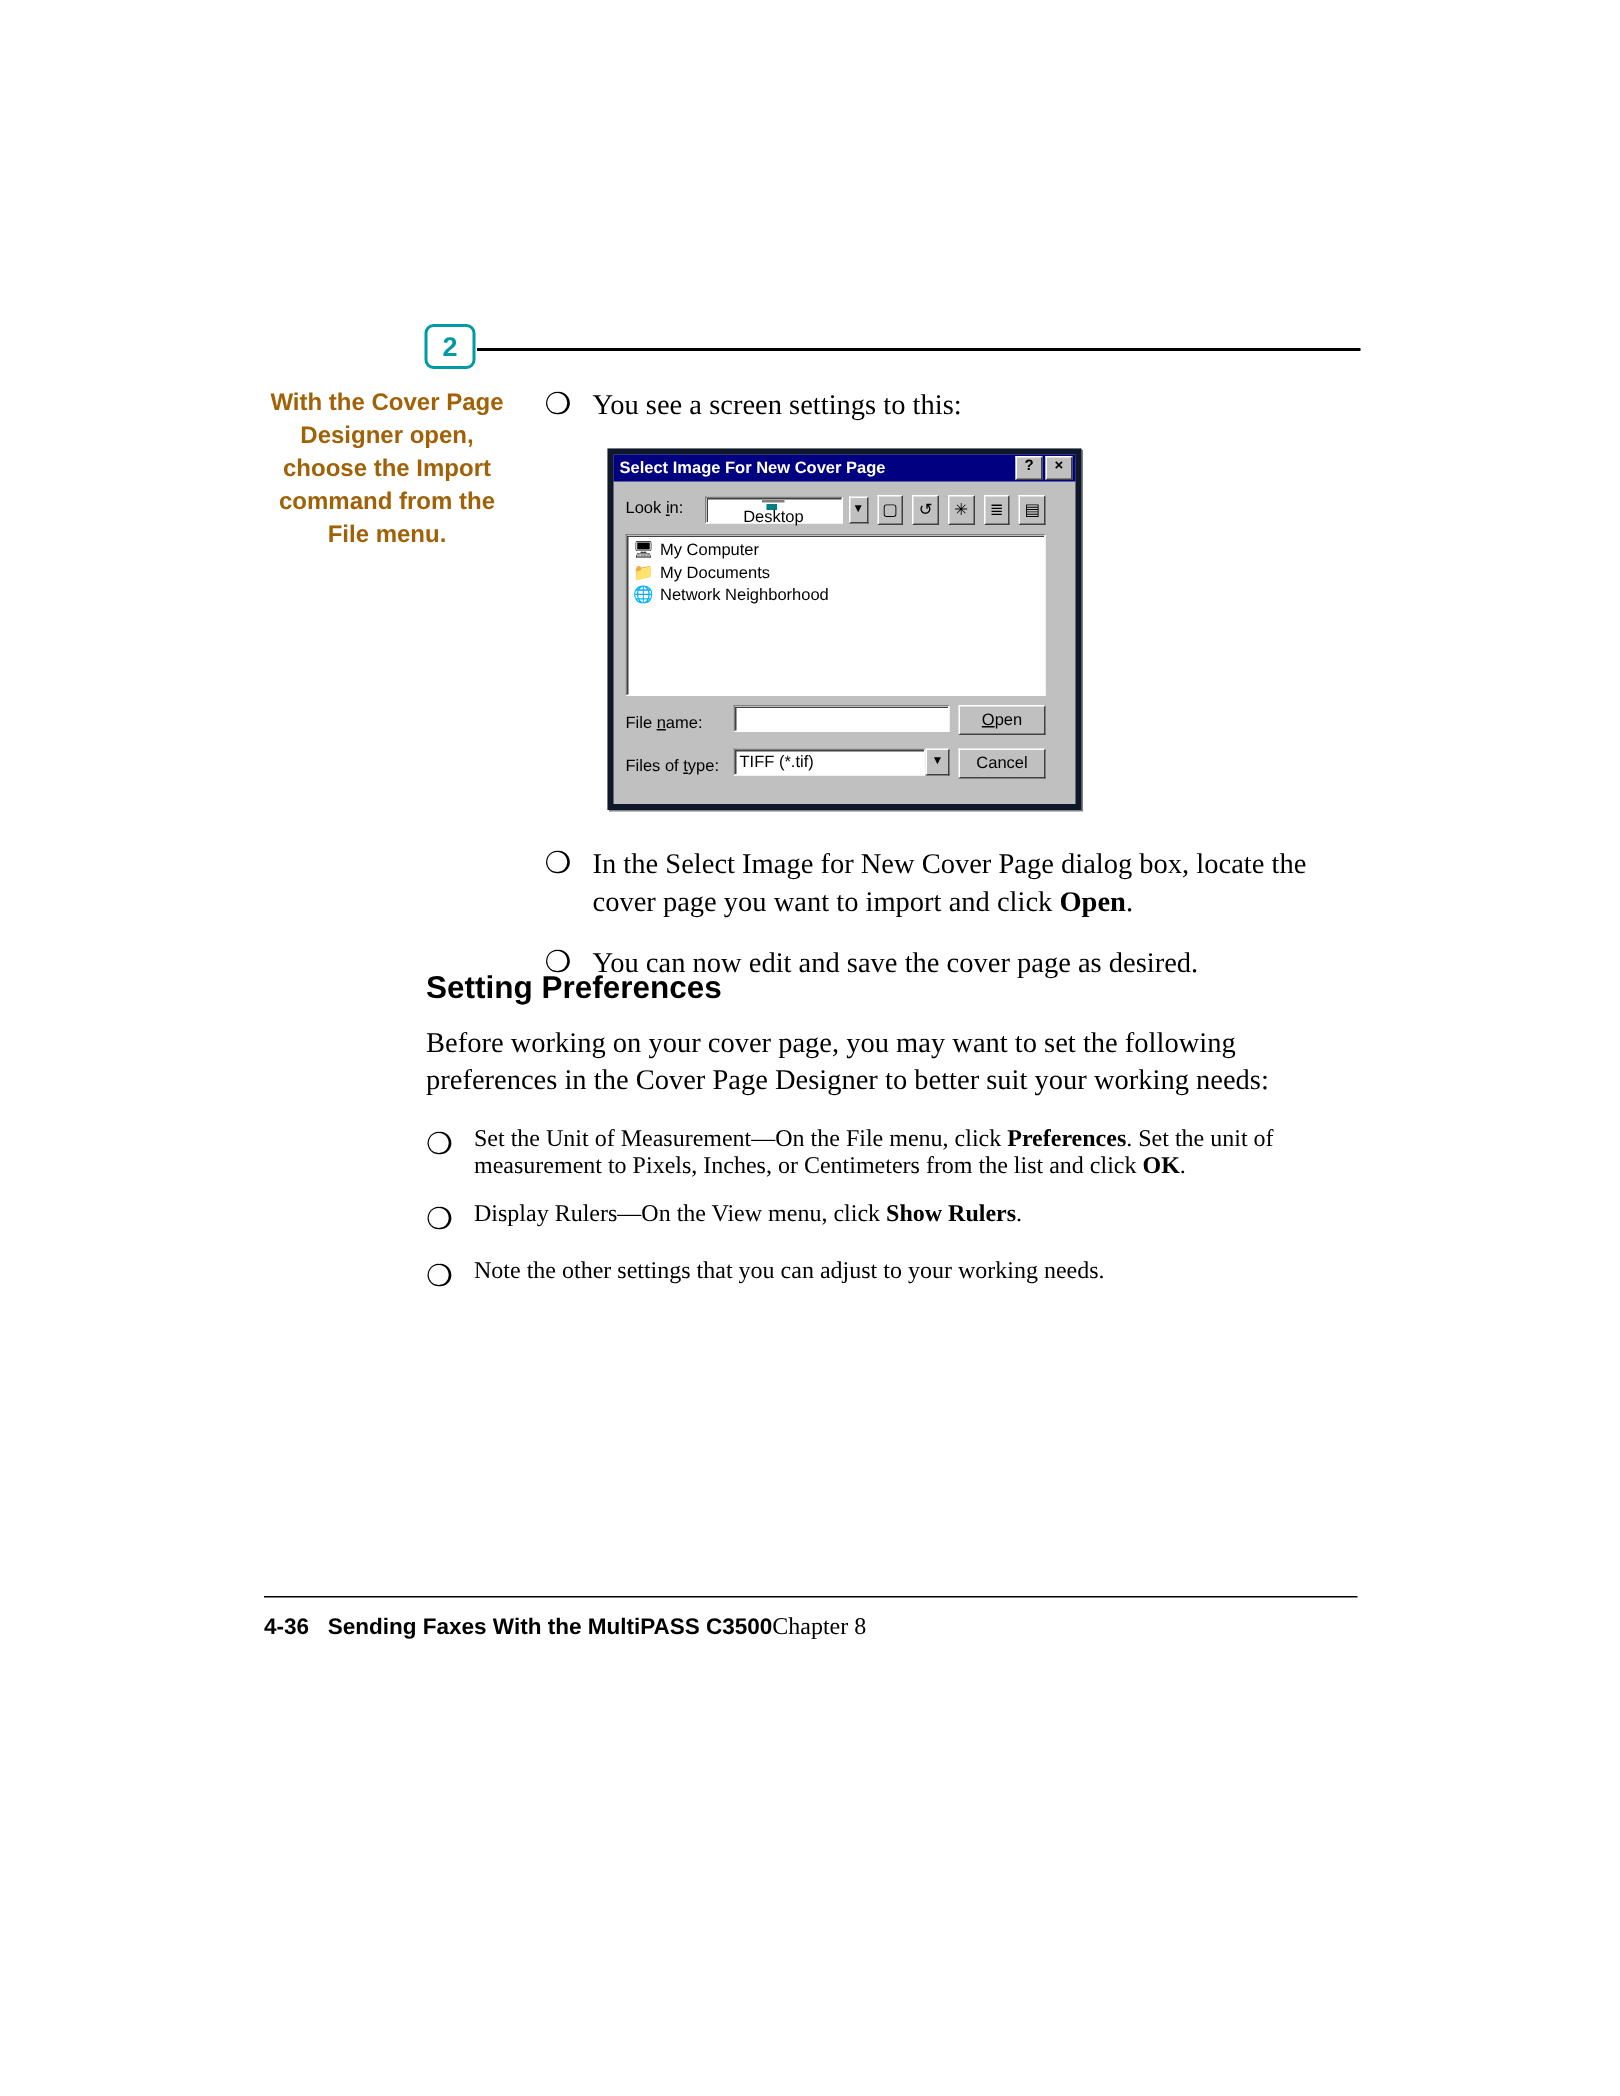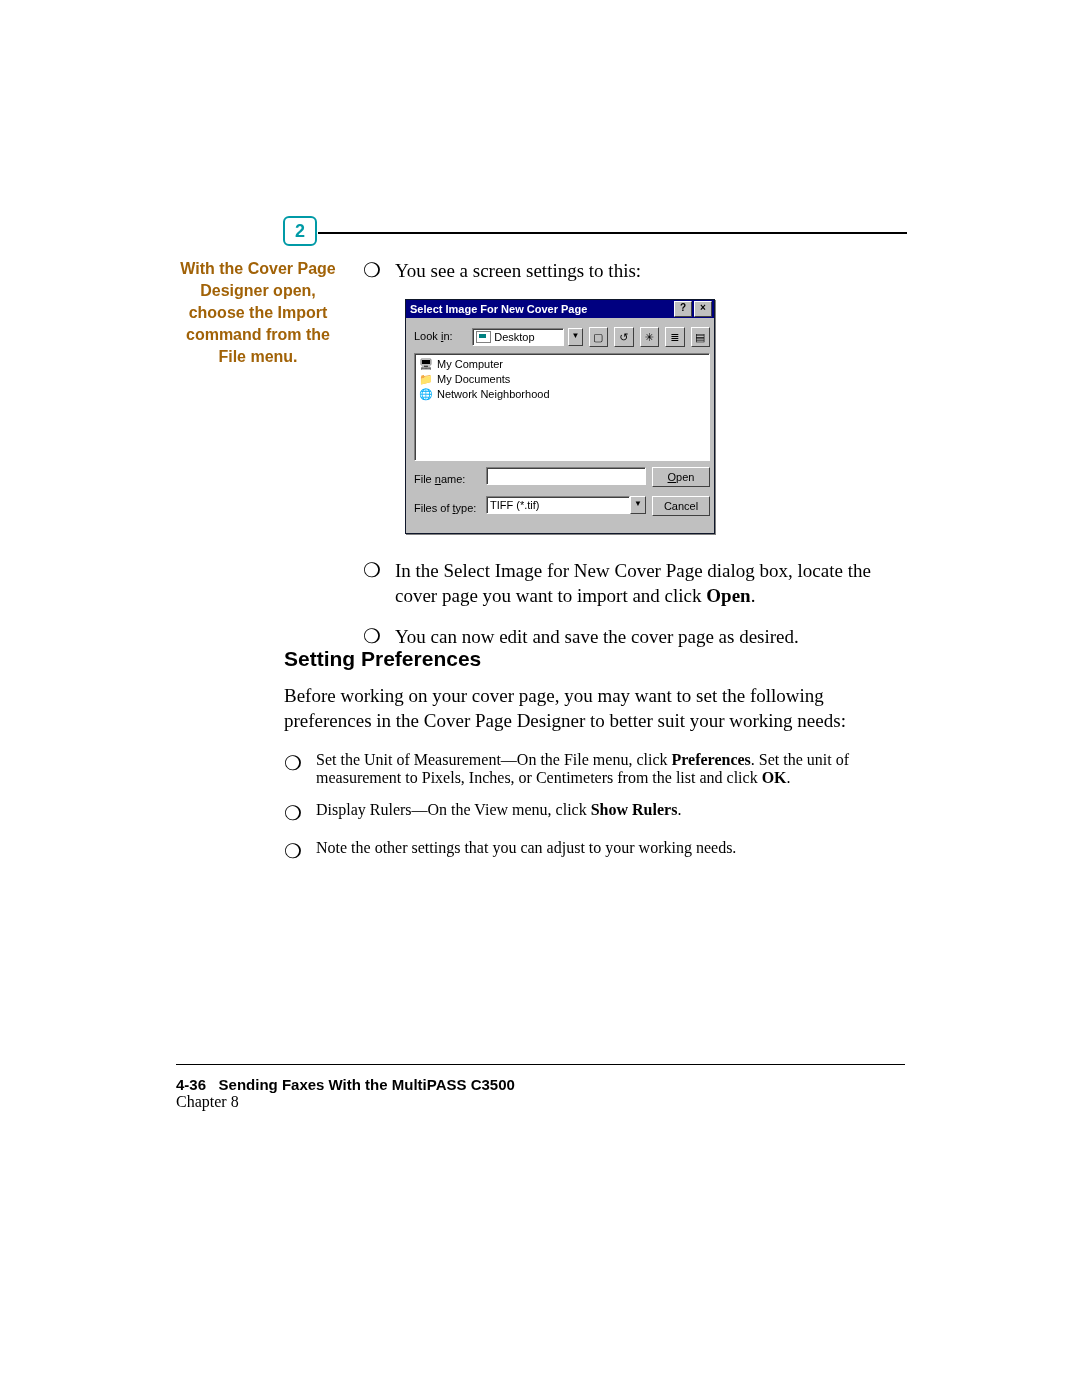--- a/index.html
+++ b/index.html
@@ -107,21 +107,21 @@
   .below .bullet-row { margin-bottom: 14px; }
 
   
   .dialog {
     position: relative;
     width: 308px;
     margin: 10px 0 24px 42px;
     font-family: "MS Sans Serif", Tahoma, Arial, sans-serif;
     font-size: 11px;
     color: #000;
-    border: 1px solid #0f172a;
+    border: 4px solid #0f172a;
     box-shadow: 1px 1px 0 #808080;
     background: #c0c0c0;
   }
   .dlg-titlebar {
     display: flex;
     align-items: center;
     background: #000080;
     color: #fff;
     height: 18px;
     padding: 0 2px 0 4px;
@@ -135,36 +135,37 @@
     border-top: 1px solid #fff;
     border-left: 1px solid #fff;
     border-right: 1px solid #404040;
     border-bottom: 1px solid #404040;
     font-family: Arial, sans-serif;
     font-size: 10px; font-weight: bold;
     color: #000;
     text-align: center;
     line-height: 12px;
   }
-  .dlg-body { padding: 6px 4px 8px 8px; }
+  .dlg-body { padding: 6px 20px 8px 8px; }
   .dlg-row { display: flex; align-items: center; margin-bottom: 4px; gap: 4px; }
   .dlg-row .lbl { width: 62px; }
   .dlg-row .lbl u { text-decoration: underline; }
   .win-input {
     background: #fff;
     border-top: 1px solid #808080;
     border-left: 1px solid #808080;
     border-right: 1px solid #fff;
     border-bottom: 1px solid #fff;
     box-shadow: inset 1px 1px 0 #404040;
     height: 18px;
     box-sizing: border-box;
     padding: 1px 3px;
     font-size: 11px;
     line-height: 14px;
+    flex-direction: column;
   }
   .lookin-field { flex: 0 0 92px; display:flex; align-items:center; gap:3px; }
   .win-dd-btn {
     width: 16px; height: 18px;
     background: #c0c0c0;
     border-top: 1px solid #fff;
     border-left: 1px solid #fff;
     border-right: 1px solid #404040;
     border-bottom: 1px solid #404040;
     box-sizing: border-box;
@@ -223,23 +224,21 @@
     position: absolute;
     left: 176px; right: 175px;
     top: 1064px;
     border-top: 1px solid #000;
   }
   .footer {
     position: absolute;
     left: 176px; right: 175px;
     top: 1076px;
     display: flex;
-    justify-content: space-between;
     font-size: 16px;
-    flex-direction: column;
   }
   .footer-left { font-family: Arial, Helvetica, sans-serif; font-weight: bold; font-size: 15px; }
   .footer-right { font-family: "Times New Roman", serif; }
 </style>
 </head>
 <body>
 
 <div class="page">
 
   <div class="rule-wrap">

